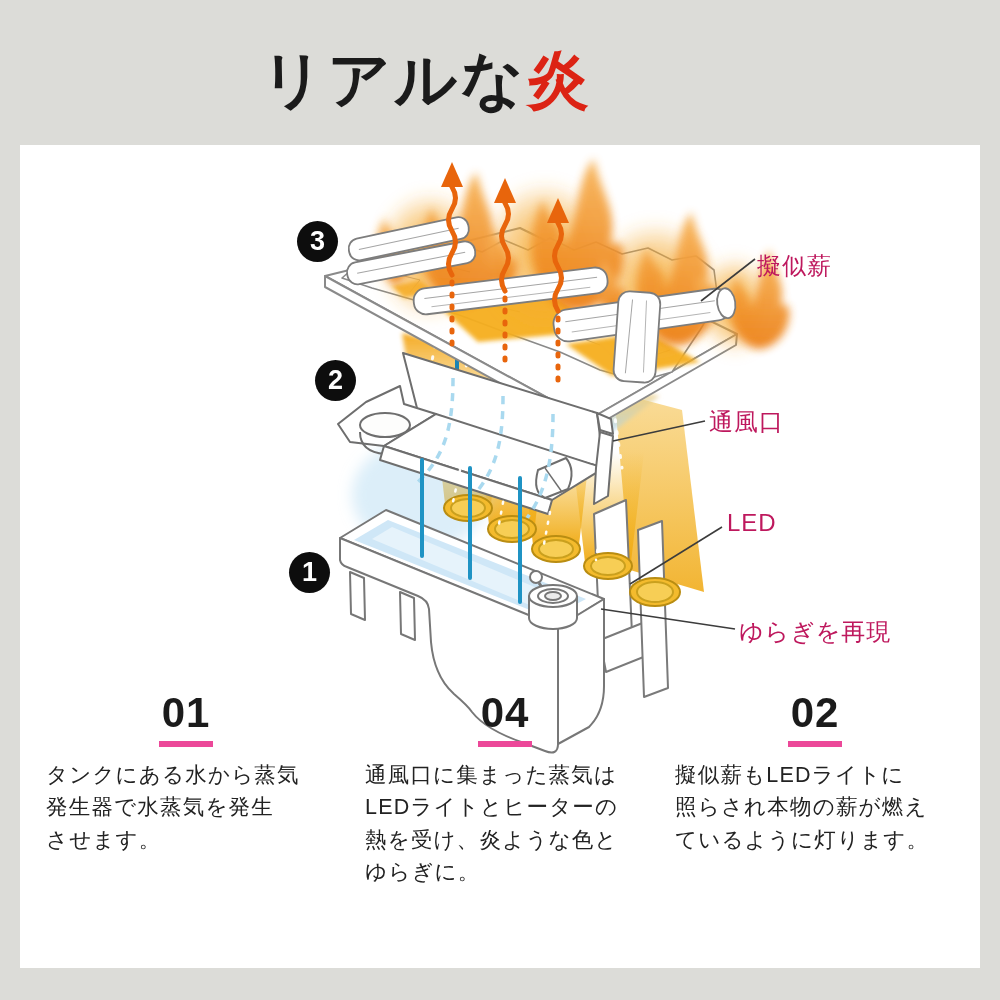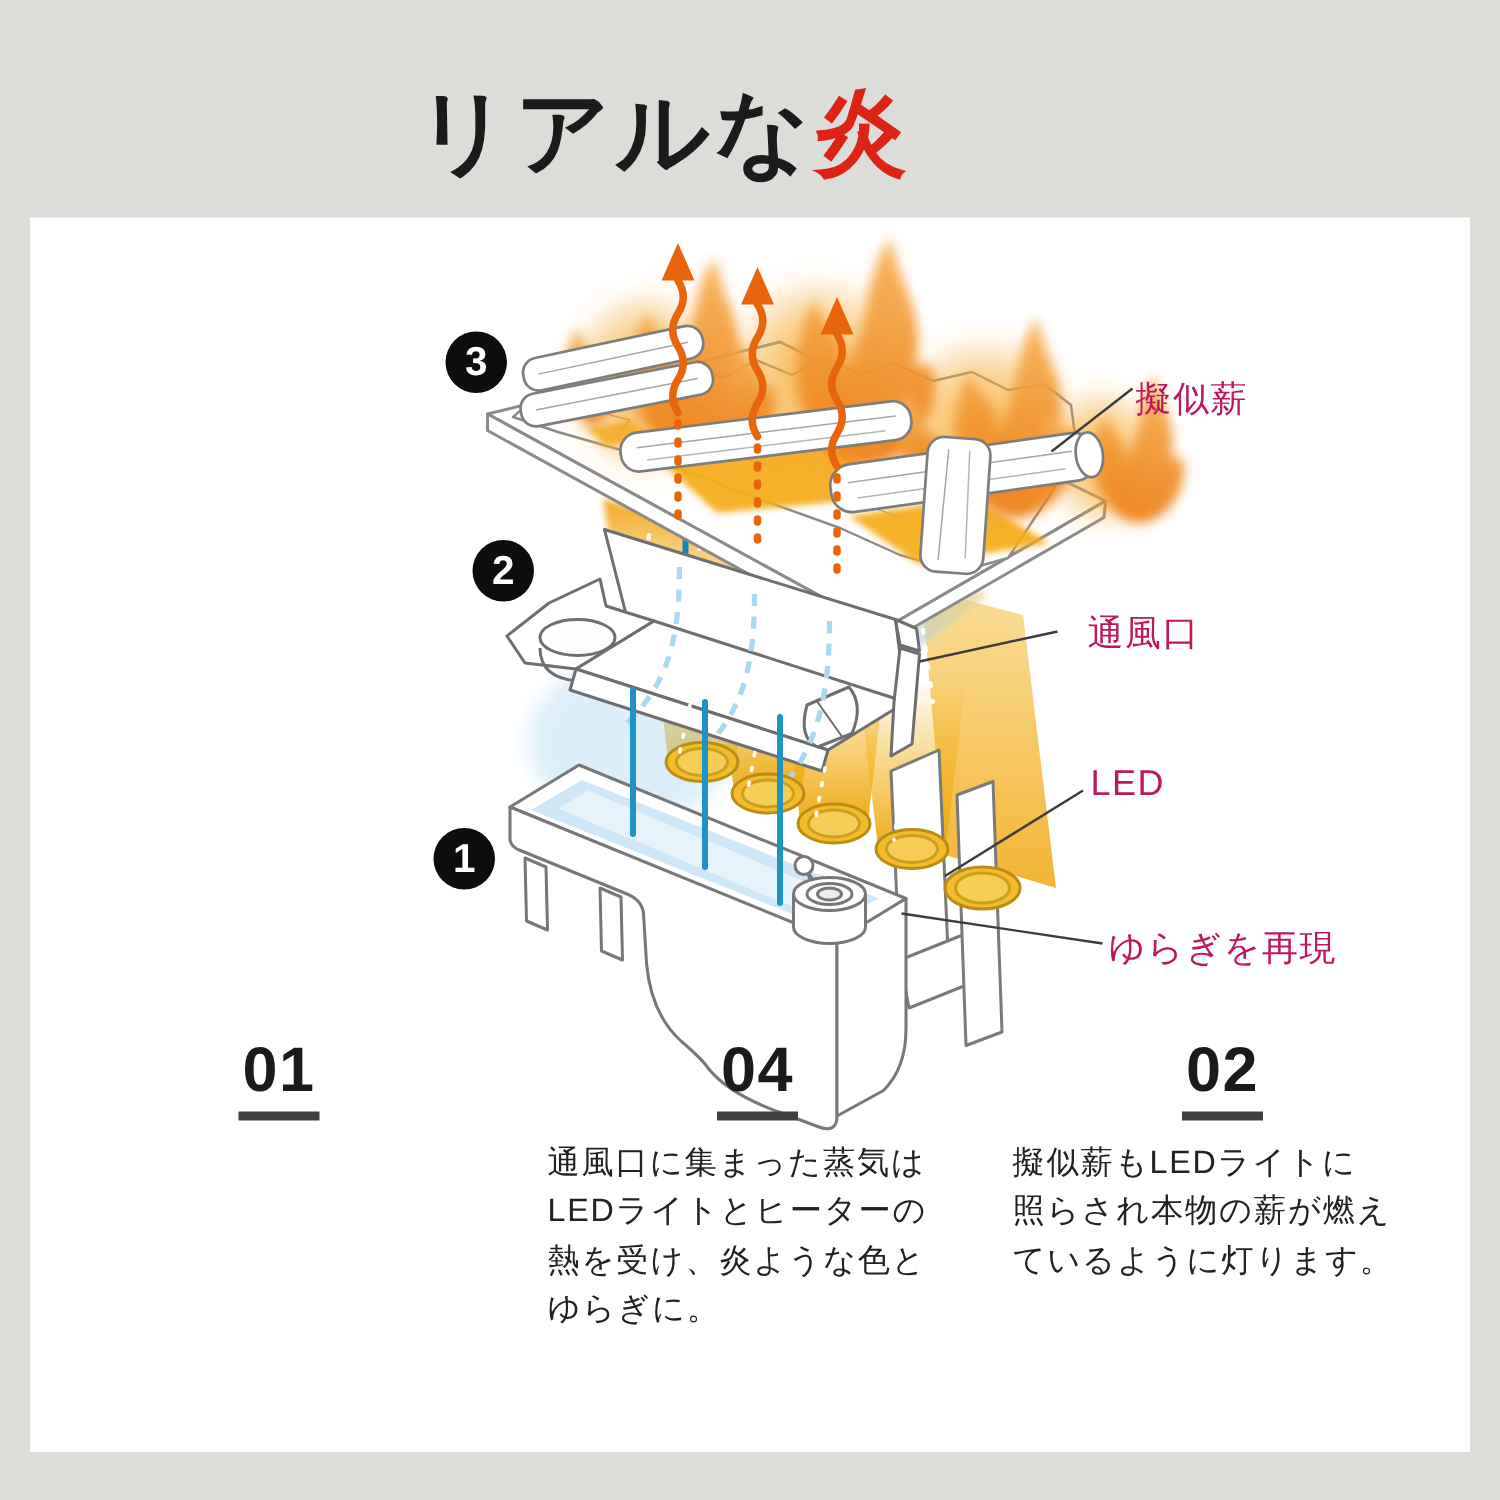--- a/index.html
+++ b/index.html
@@ -3,52 +3,52 @@
 <meta charset="utf-8">
 <style>
   html,body{margin:0;padding:0;}
   body{
     width:1000px;height:1000px;position:relative;overflow:hidden;
     background:#dcdcd8;
     font-family:"Liberation Sans","DejaVu Sans",sans-serif;
     color:#1b1b1b;
   }
   .page-title{
-    position:absolute;left:16px;top:38px;width:853px;height:100px;
-    display:flex;align-items:center;justify-content:center;
+    position:absolute;left:0;top:38px;width:853px;height:100px;
+    display:flex;align-items:flex-start;justify-content:center;
     font-size:62px;font-weight:800;letter-spacing:3px;white-space:nowrap;
   }
   .page-title .hl{color:#dc2314;}
   .panel{
     position:absolute;left:20px;top:145px;width:960px;height:823px;
     background:#ffffff;
   }
   .art{position:absolute;left:0;top:0;width:1000px;height:1000px;pointer-events:none;}
   .marker{
     position:absolute;width:41px;height:41px;border-radius:50%;
     background:#0d0d0d;color:#fff;display:flex;align-items:center;justify-content:center;
     font-size:27px;font-weight:700;line-height:1;
   }
   #marker-3{left:297px;top:221px;}
   #marker-2{left:315px;top:360px;}
   #marker-1{left:289px;top:552px;}
   .part-label{
     position:absolute;font-size:24px;color:#be185d;letter-spacing:1px;white-space:nowrap;
   }
   #label-logs{left:757px;top:250px;}
-  #label-vent{left:709px;top:406px;margin-left:16px;}
+  #label-vent{left:709px;top:406px;}
   #label-led{left:727px;top:509px;}
   #label-steam{left:739px;top:616px;}
   .step{position:absolute;width:300px;text-align:center;top:692px;}
   #step-1{left:36px;}
   #step-2{left:355px;}
   #step-3{left:665px;}
   .step-number{
     display:inline-block;font-size:42px;font-weight:800;letter-spacing:1px;
-    line-height:1;padding:0 3px 7px;border-bottom:6px solid #404040;
+    line-height:1;padding:0 3px 7px;border-bottom:6px solid #ec4899;
   }
   .step-heading{margin-top:15px;font-size:29px;font-weight:800;letter-spacing:1px;}
   .step-body{
     margin-top:12px;font-size:21.5px;line-height:1.5;letter-spacing:1.2px;
     text-align:left;white-space:pre-line;color:#222;padding-left:10px;
   }
 </style>
 </head>
 <body>
 
@@ -283,20 +283,23 @@
     <span>1</span>
   </div>
 
 <div class="part-label" id="label-logs">擬似薪</div>
 <div class="part-label" id="label-vent">通風口</div>
 <div class="part-label" id="label-led">LED</div>
 <div class="part-label" id="label-steam">ゆらぎを再現</div>
 
 <div class="step" id="step-1">
   <div class="step-number">01</div>
+  <div class="step-body">タンクにある水から蒸気
+発生器で水蒸気を発生
+させます。</div>
 </div>
 <div class="step" id="step-2">
   <div class="step-number">04</div>
   <div class="step-body">通風口に集まった蒸気は
 LEDライトとヒーターの
 熱を受け、炎ような色と
 ゆらぎに。</div>
 </div>
 <div class="step" id="step-3">
   <div class="step-number">02</div>

